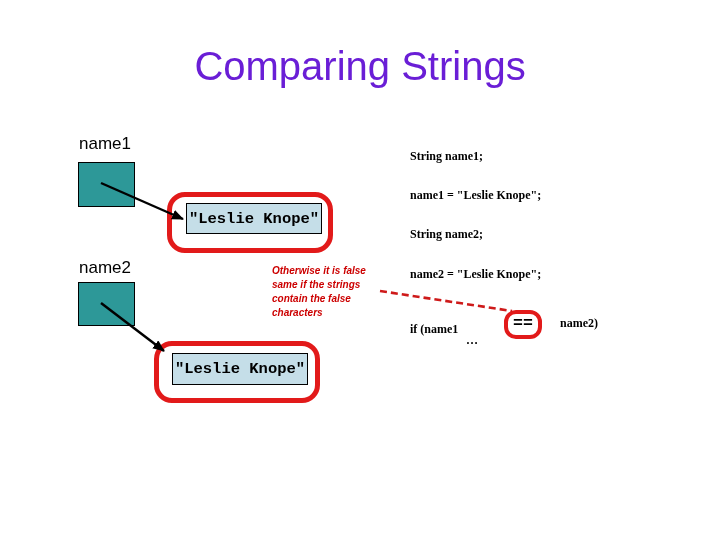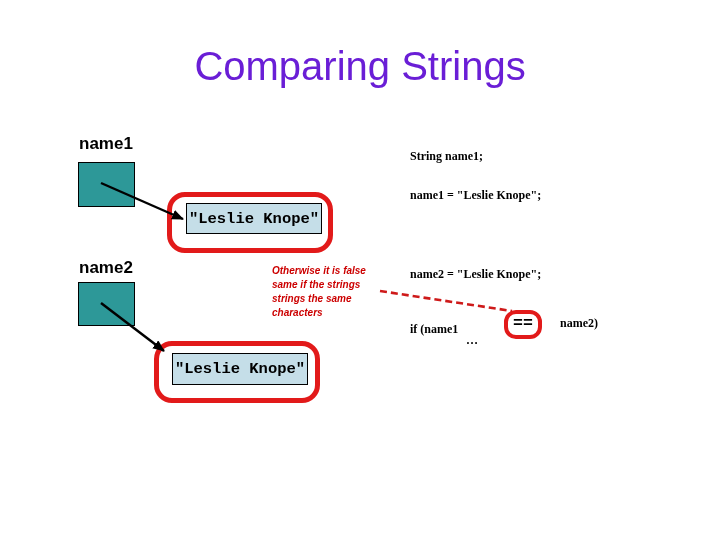--- a/index.html
+++ b/index.html
@@ -5,21 +5,21 @@
   html,body{margin:0;padding:0;background:#ffffff;}
   .slide{
     position:relative;width:720px;height:540px;background:#ffffff;
     overflow:hidden;font-family:"Liberation Sans",sans-serif;
   }
   .title{
     position:absolute;left:0;top:44px;width:720px;text-align:center;
     font-size:40px;font-weight:400;color:#6A1ED6;letter-spacing:0px;
   }
   .var-label{
-    position:absolute;font-size:17px;font-weight:700;color:#000;
+    position:absolute;font-size:17px;font-weight:400;color:#000;
   }
   .teal-box{
     position:absolute;width:55px;background:#2D9898;border:1.5px solid #000;
   }
   .red-ring{
     position:absolute;border:5px solid #E21A1A;border-radius:18px;background:transparent;
   }
   .string-box{
     position:absolute;width:134px;background:#C5DEE8;border:1.5px solid #000;
     display:flex;align-items:center;justify-content:center;
@@ -58,26 +58,27 @@
 
   <div class="red-ring" style="left:167px;top:192px;width:156px;height:51px;"></div>
   <div class="string-box" style="left:186px;top:203px;height:29px;">"Leslie Knope"</div>
 
   <div class="red-ring" style="left:154px;top:341px;width:156px;height:52px;"></div>
   <div class="string-box" style="left:172px;top:353px;height:30px;">"Leslie Knope"</div>
 
   <div class="note">
     <div>Otherwise it is false</div>
     <div>same if the strings</div>
-    <div>strings the same</div>
+    <div>contain the false</div>
     <div>characters</div>
   </div>
 
   <div class="code-line" style="left:410px;top:150px;">String name1;</div>
   <div class="code-line" style="left:410px;top:189px;">name1 = "Leslie Knope";</div>
+  <div class="code-line" style="left:410px;top:228px;">String name2;</div>
   <div class="code-line" style="left:410px;top:268px;">name2 = "Leslie Knope";</div>
 
   <div class="code-line" style="left:410px;top:323px;">if (name1</div>
   <div class="op-ring">==</div>
   <div class="code-line" style="left:560px;top:317px;">name2)</div>
   <div class="code-line" style="left:466px;top:334px;">…</div>
 
   <svg class="overlay" width="720" height="540" viewBox="0 0 720 540">
     <defs>
       <marker id="ah" markerUnits="userSpaceOnUse" markerWidth="14" markerHeight="12" refX="11" refY="5" orient="auto">

